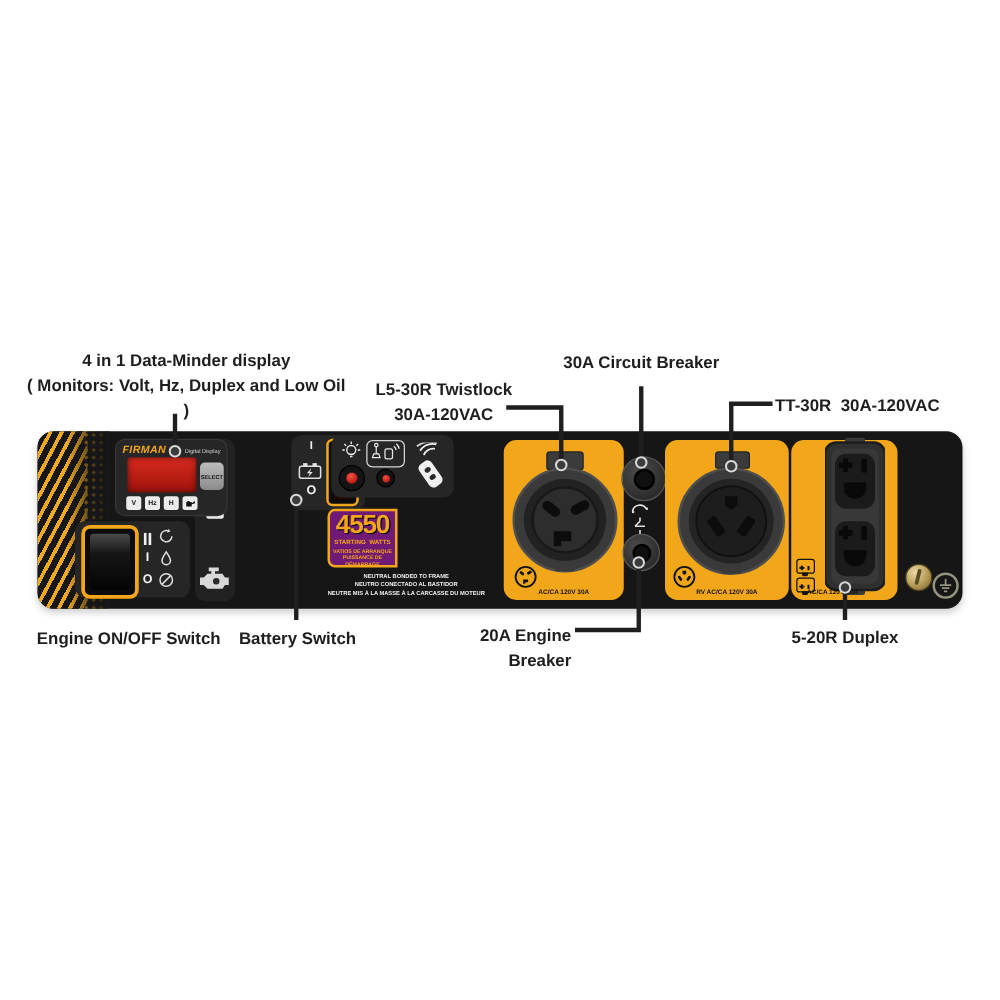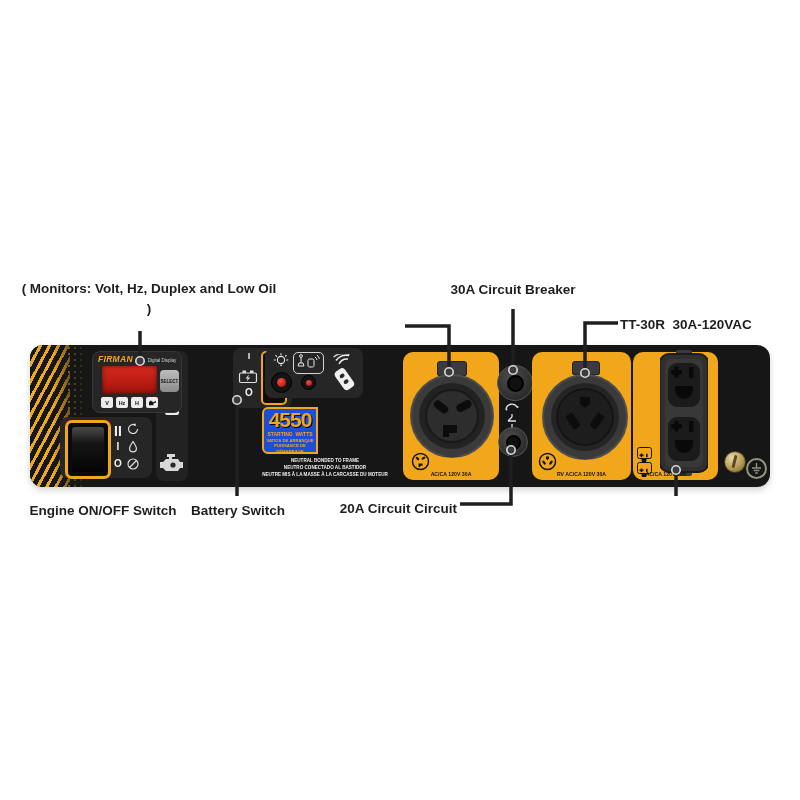--- a/index.html
+++ b/index.html
@@ -38,21 +38,21 @@
   .posicon{position:absolute;}
   
   #battery-module{left:203px;top:3px;width:59px;height:60px;}
   #bat-rocker{left:28px;top:3px;width:22px;height:50px;border-width:2.5px;border-radius:5px;}
   
   #indicator-module{left:235px;top:3px;width:98px;height:50px;}
   .led-ind{position:absolute;border-radius:50%;background:#141414;border:1px solid #000;display:flex;align-items:center;justify-content:center;}
   .led-ind .dot{border-radius:50%;background:radial-gradient(circle at 38% 32%,#f05347,#C9241A 60%,#7d0e07);}
   .hand-box{position:absolute;left:28px;top:4px;width:29px;height:20px;border:1.5px solid #d5d5d5;border-radius:5px;}
   
-  .watt{position:absolute;top:62px;width:56px;height:47px;background:#1d4ed8;box-sizing:border-box;text-align:center;overflow:hidden;}
+  .watt{position:absolute;top:62px;width:56px;height:47px;background:#701a75;box-sizing:border-box;text-align:center;overflow:hidden;}
   #watt-start{left:232px;border:2px solid #F2A71B;border-radius:6px 0 0 6px;color:#F2A71B;}
   #watt-run{left:288px;border:2px solid #e4e4e4;border-radius:0 6px 6px 0;color:#f2f2f2;}
   .watt .num{font-size:21px;font-weight:bold;line-height:22px;letter-spacing:-1px;text-shadow:1px 1px 0 #000;}
   .watt .w1{font-size:5px;font-weight:bold;line-height:6.5px;}
   .watt .w2{font-size:4.2px;line-height:5.8px;font-weight:bold;}
   
   #neutral{position:absolute;left:220px;top:112px;width:150px;text-align:center;color:#ededed;font-weight:bold;font-size:4.6px;line-height:7.2px;}
   
   .opanel{position:absolute;top:7px;height:128px;background:#F2A71B;border-radius:10px;}
   #op1{left:373px;width:96px;} #op2{left:502px;width:99px;} #op3{left:603px;width:85px;height:128px;}
@@ -71,30 +71,34 @@
   #breaker-sym{position:absolute;left:474px;top:57px;}
   
   #screw{position:absolute;left:694px;top:106px;width:20px;height:20px;border-radius:50%;background:radial-gradient(circle at 35% 30%,#ead9a4,#b59a55 55%,#6e5a2b);border:1px solid #4a3c1c;}
   #screw:after{content:"";position:absolute;left:8px;top:3px;width:3px;height:13px;background:#5a4a22;border-radius:2px;transform:rotate(14deg);}
   #ground{position:absolute;left:716px;top:113px;width:21px;height:21px;border-radius:50%;border:2px solid #93937e;box-sizing:border-box;display:flex;align-items:center;justify-content:center;}
 </style>
 </head>
 <body>
 
 <div class="callout tc" style="left:18px;top:279px;width:262px;">
+  <div>4 in 1 Data-Minder display</div>
   <div>( Monitors: Volt, Hz, Duplex and Low Oil )</div>
 </div>
 <div class="callout tc" style="left:285px;top:302px;width:140px;">
+  <div>L5-30R Twistlock</div>
+  <div>30A-120VAC</div>
 </div>
 <div class="callout tc" style="left:430px;top:280px;width:166px;">30A Circuit Breaker</div>
 <div class="callout pre" style="left:620px;top:315px;width:170px;">TT-30R  30A-120VAC</div>
 <div class="callout tc" style="left:20px;top:501px;width:166px;">Engine ON/OFF Switch</div>
 <div class="callout tc" style="left:168px;top:501px;width:140px;">Battery Switch</div>
-<div class="callout tr" style="left:333px;top:499px;width:124px;">20A Circuit Circuit</div>
+<div class="callout tr" style="left:333px;top:499px;width:124px;">20A Engine Breaker</div>
 <div class="callout tc" style="left:606px;top:499px;width:140px;line-height:22px;">
+  <div>5-20R Duplex</div>
 </div>
 
 <div class="panel">
   <div class="hatch">
     <div class="stripes"></div>
       <div class="dots"></div>
       <div class="fade"></div>
   </div>
 
   <div class="module" id="unit-strip">

